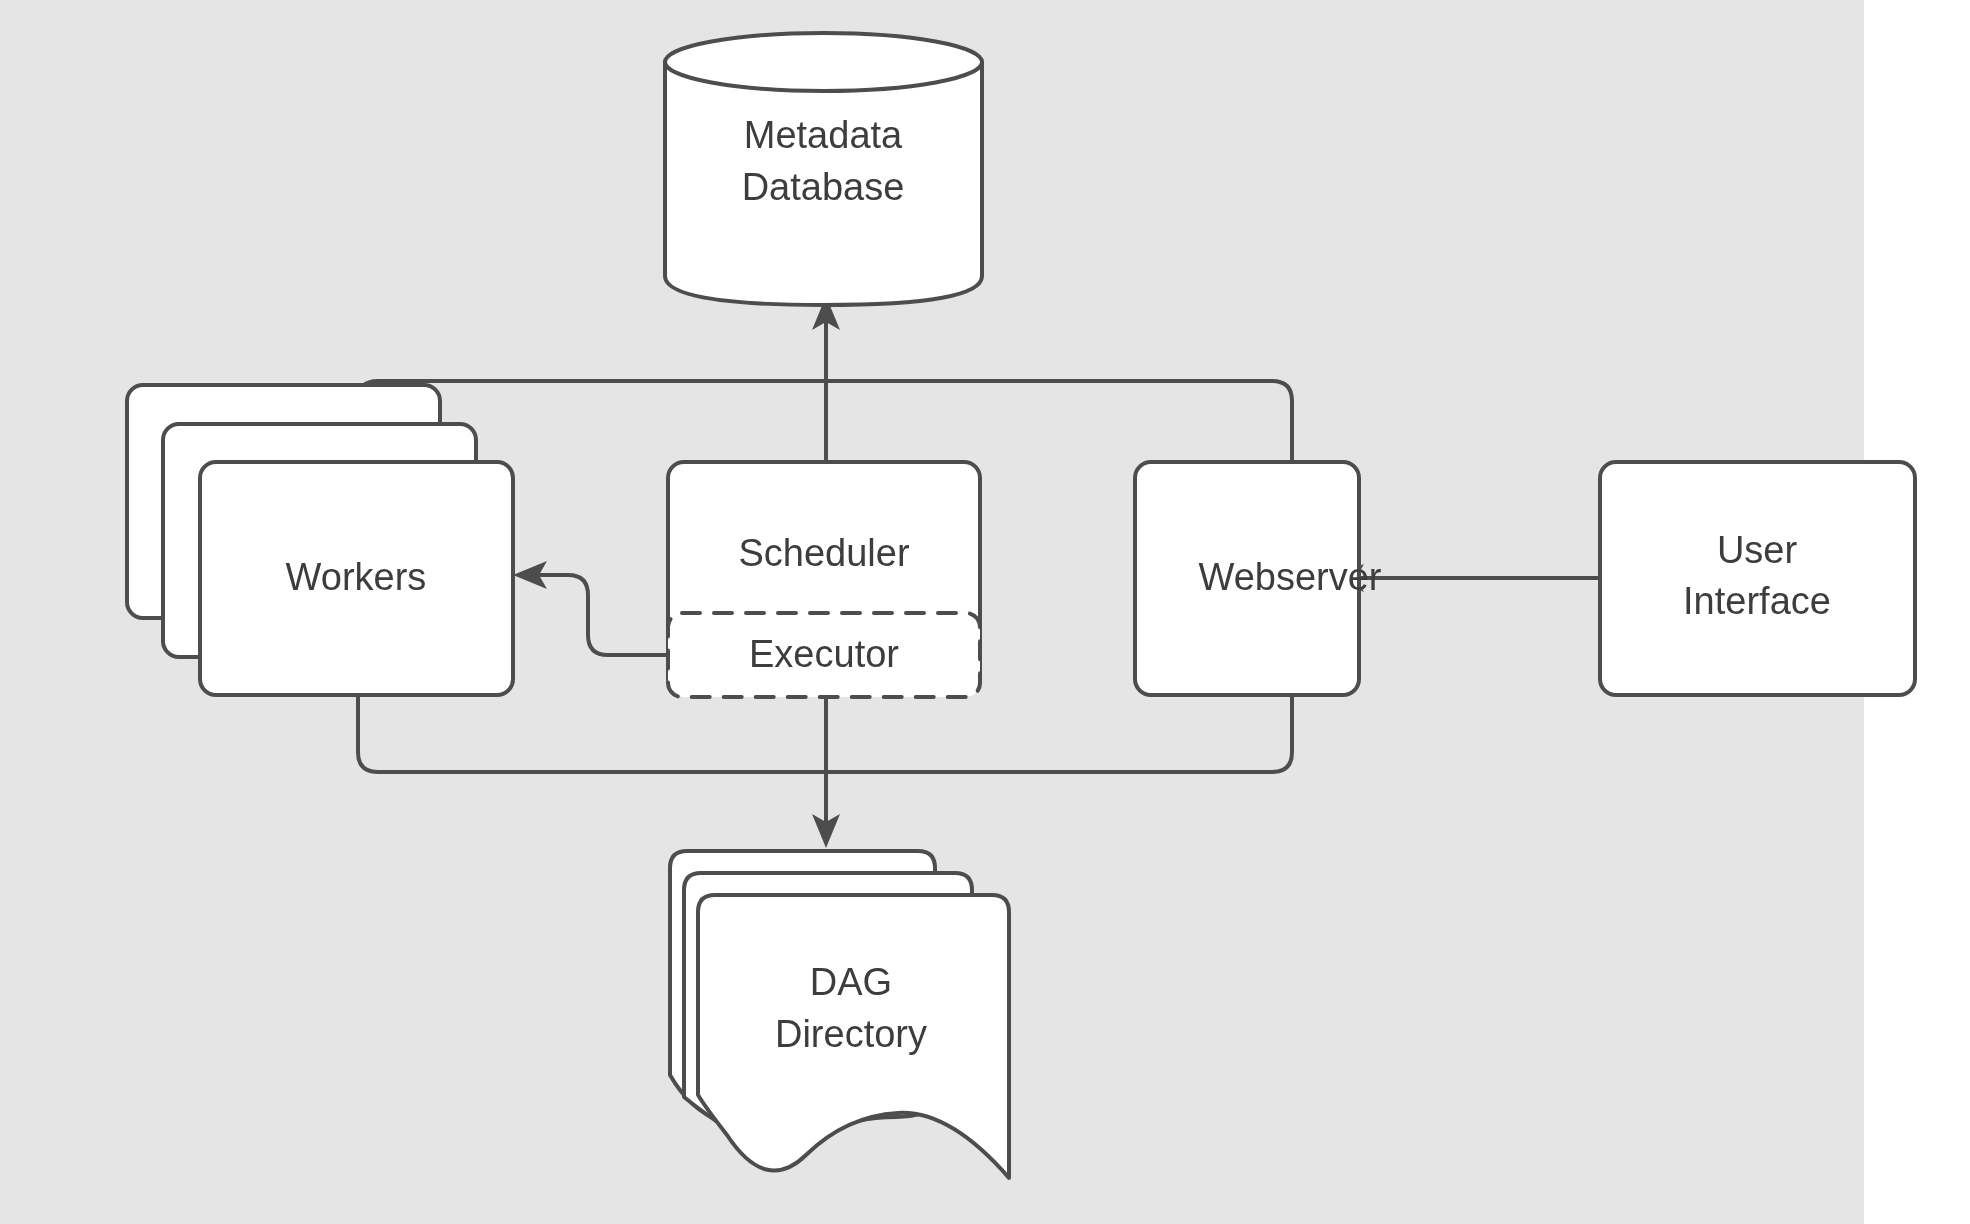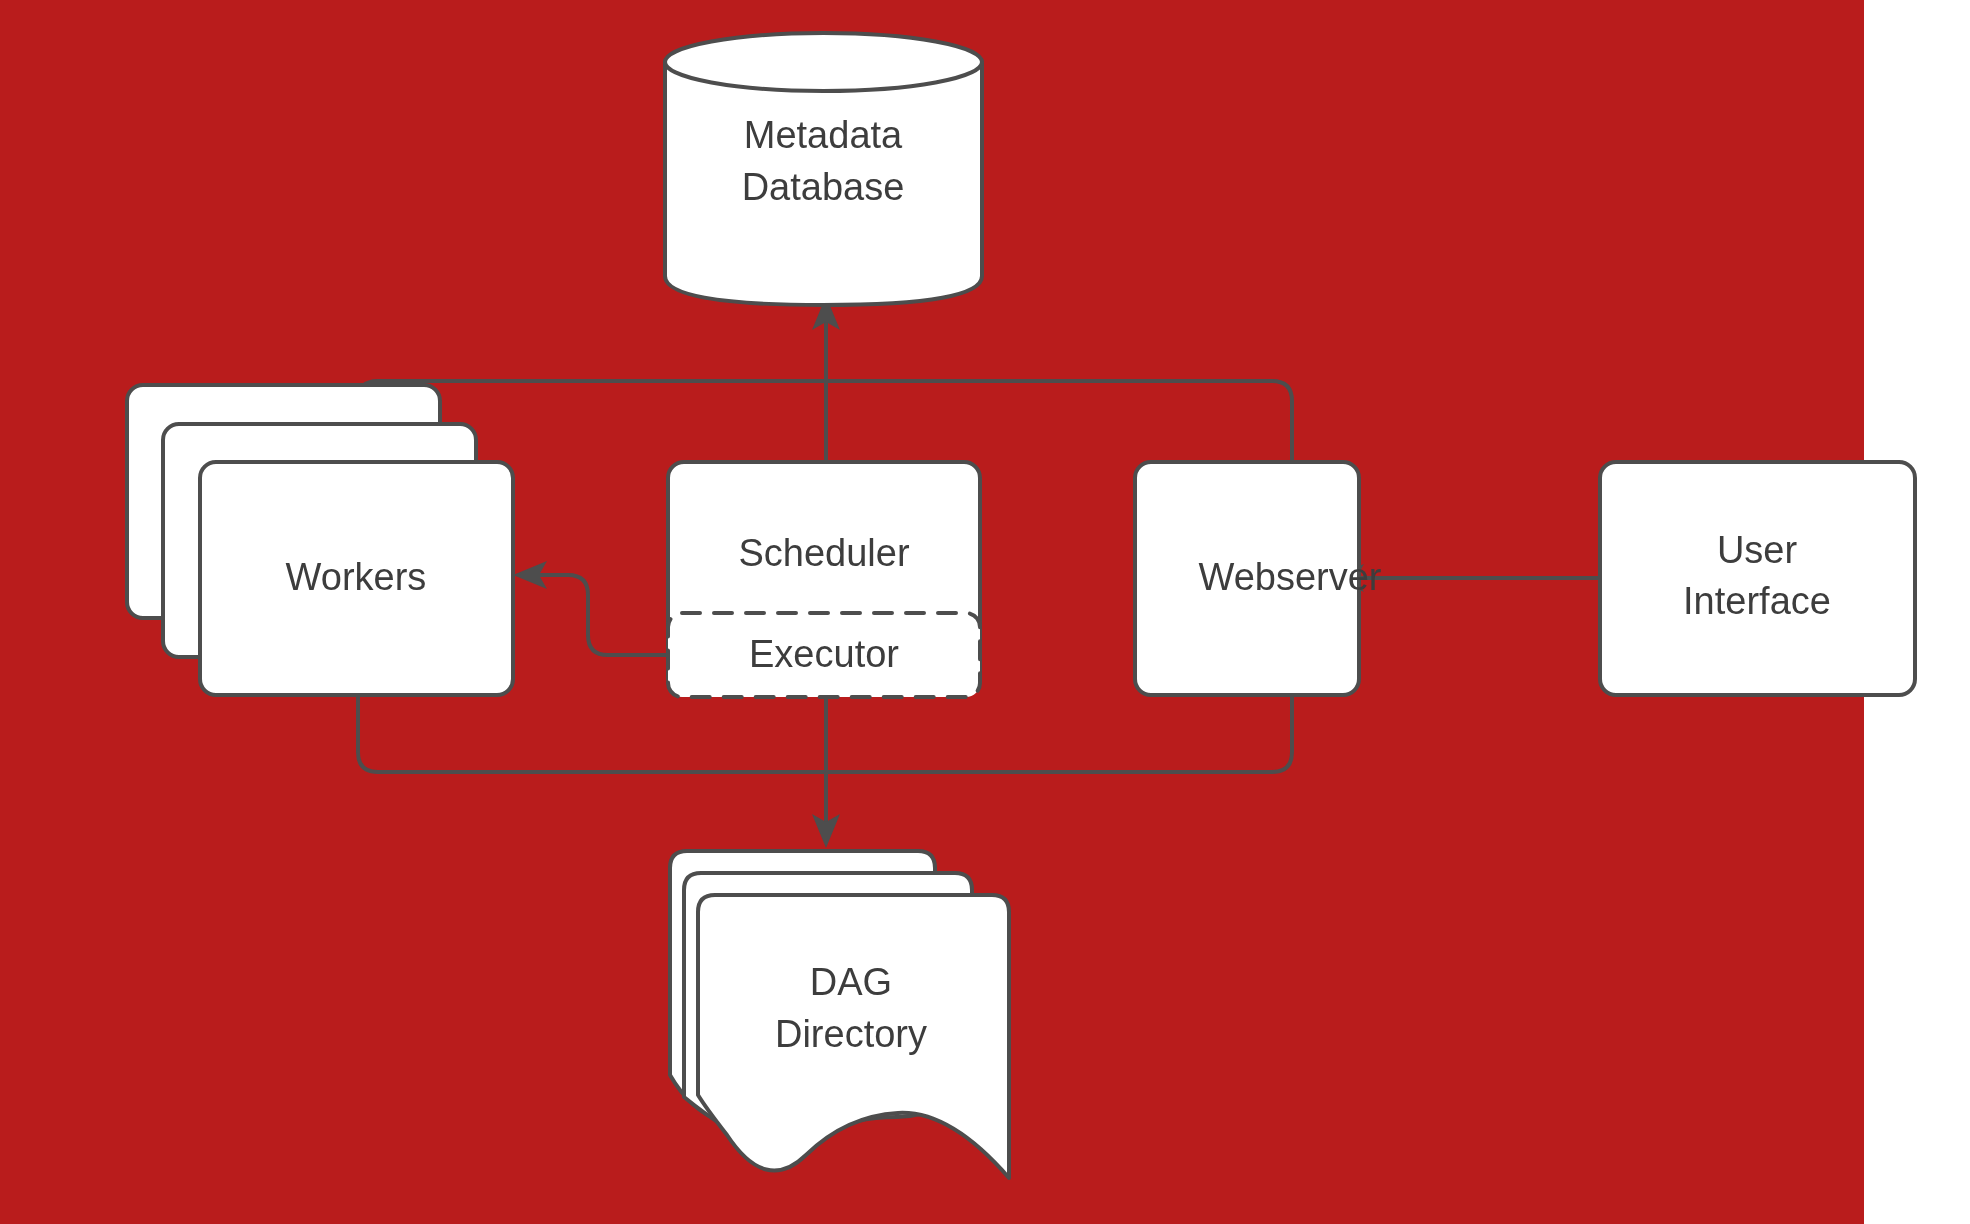--- a/index.html
+++ b/index.html
@@ -11,21 +11,21 @@
   body {
     width: 1970px;
     height: 1224px;
     font-family: "Liberation Sans", sans-serif;
     overflow: hidden;
   }
   #diagram-root {
     position: relative;
     width: 1864px;
     height: 1224px;
-    background: #b91c1c;
+    background: #e5e5e5;
   }
   svg#diagram-svg {
     display: block;
     width: 1970px;
     height: 1224px;
   }
   .node-shape {
     fill: #ffffff;
     stroke: #4d4d4d;
     stroke-width: 4;

